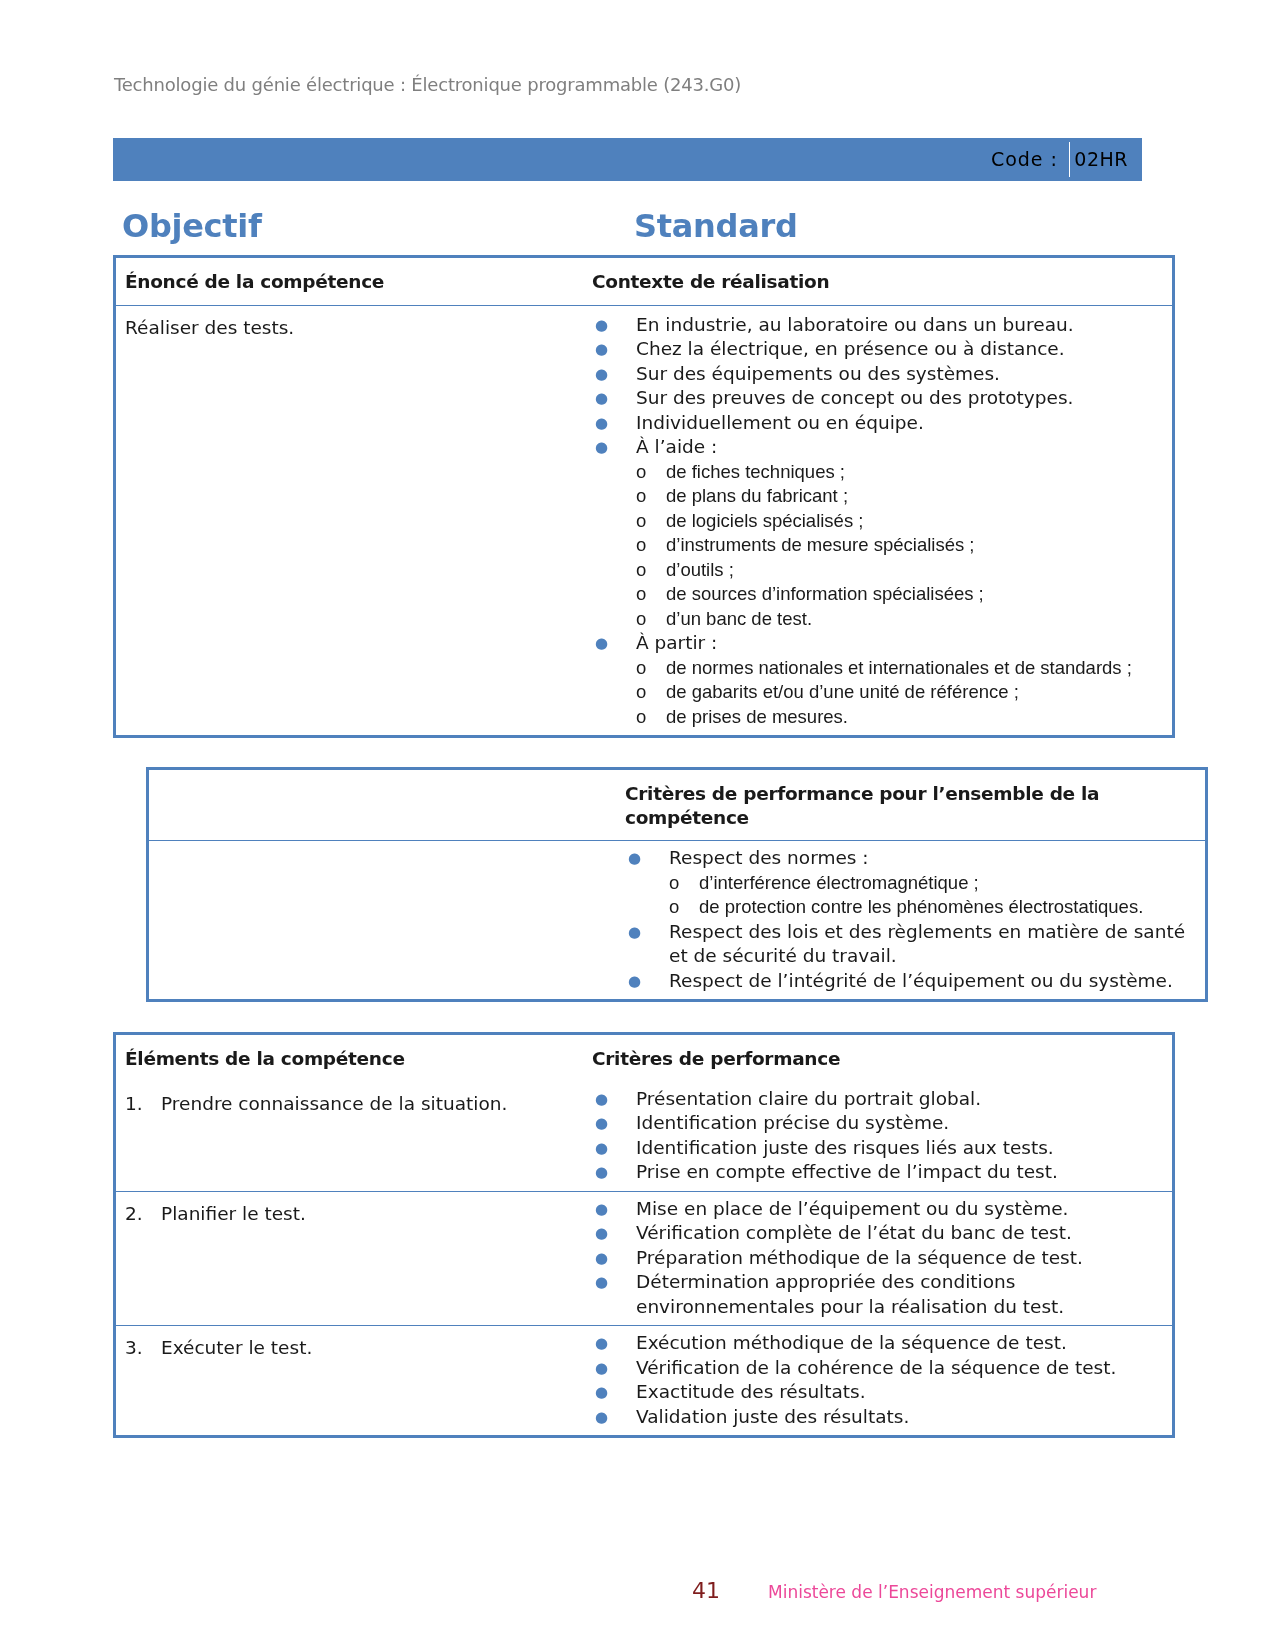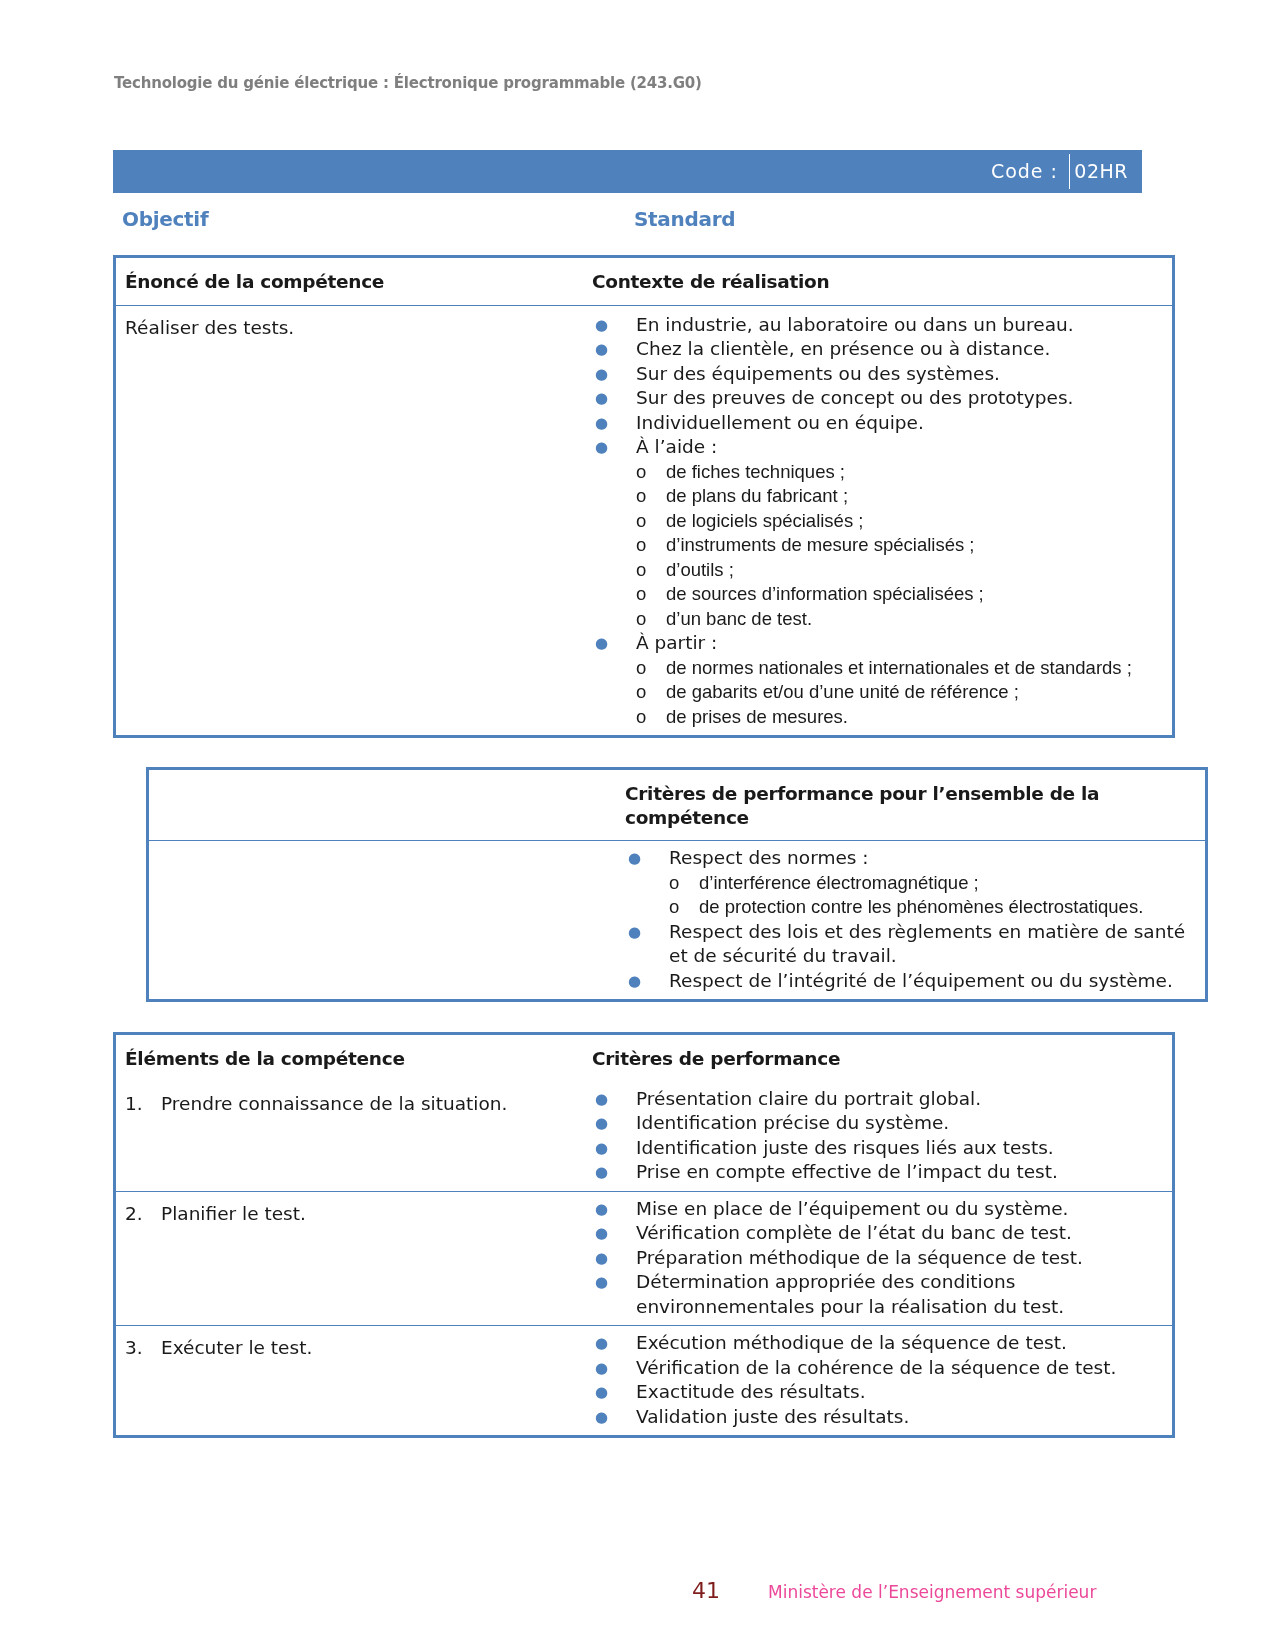--- a/index.html
+++ b/index.html
@@ -1,25 +1,25 @@
 <!DOCTYPE html>
 <html><head>
 <meta charset="utf-8">
 <style>
   html, body { margin: 0; padding: 0; background: #ffffff; }
   body { width: 1275px; height: 1650px; position: relative; overflow: hidden;
          font-family: "DejaVu Sans", sans-serif; color: #1a1a1a; }
-  .running-header { position: absolute; left: 114px; top: 74px; font-size: 15px; font-weight: bold;
+  .running-header { position: absolute; left: 114px; top: 74px; font-size: 18px; font-weight: normal;
                     color: #7f7f7f; letter-spacing: -0.2px; }
-  .code-bar { position: absolute; left: 113px; top: 150px; width: 1029px; height: 43px; background: #4f81bd;
-              color: #ffffff; font-size: 19px; }
+  .code-bar { position: absolute; left: 113px; top: 138px; width: 1029px; height: 43px; background: #4f81bd;
+              color: #000000; font-size: 19px; }
   .code-bar .code-label { position: absolute; right: 84px; top: 10px; letter-spacing: 1px; }
   .code-bar .sep { position: absolute; right: 72px; top: 4px; width: 1px; height: 35px; background: #ffffff; }
   .code-bar .code-value { position: absolute; right: 14px; top: 10px; letter-spacing: 0.5px; }
-  .heading { position: absolute; top: 207px; font-size: 20px; font-weight: bold; color: #4f81bd; letter-spacing: -0.3px; }
+  .heading { position: absolute; top: 207px; font-size: 32px; font-weight: bold; color: #4f81bd; letter-spacing: -0.3px; }
   .heading.obj { left: 122px; }
   .heading.std { left: 634px; }
 
   .tbl { position: absolute; left: 113px; width: 1062px; border: 3px solid #4f81bd; box-sizing: border-box; }
   .row { display: flex; border-top: 1px solid #4f81bd; }
   .row:first-child { border-top: none; }
   .cell-l { width: 473px; padding: 8px 8px 6px 9px; box-sizing: border-box; font-size: 18.5px; line-height: 24px; }
   .cell-r { flex: 1; padding: 15px 8px 6px 3px; box-sizing: border-box; font-size: 18.5px; line-height: 24.5px; }
   .hdr .cell-l, .hdr .cell-r { font-weight: bold; font-size: 18.5px; padding-top: 12px; padding-bottom: 10px; letter-spacing: -0.3px; }
   ul.bul { list-style: none; margin: 0; padding: 0; }
@@ -50,21 +50,21 @@
 <div class="tbl" id="t1" style="top:255px;">
   <div class="row hdr">
     <div class="cell-l">Énoncé de la compétence</div>
     <div class="cell-r">Contexte de réalisation</div>
   </div>
   <div class="row">
     <div class="cell-l" style="padding-top:10px;">Réaliser des tests.</div>
     <div class="cell-r" style="padding-top:7px;">
       <ul class="bul" id="ctx-list">
           <li><span class="dot">●</span><span>En industrie, au laboratoire ou dans un bureau.</span></li>
-          <li><span class="dot">●</span><span>Chez la clientèle, en présence ou à distance.</span></li>
+          <li><span class="dot">●</span><span>Chez la électrique, en présence ou à distance.</span></li>
           <li><span class="dot">●</span><span>Sur des équipements ou des systèmes.</span></li>
           <li><span class="dot">●</span><span>Sur des preuves de concept ou des prototypes.</span></li>
           <li><span class="dot">●</span><span>Individuellement ou en équipe.</span></li>
           <li><span class="dot">●</span><span>À l’aide :</span><ul class="sub" style="margin-left: 0px;">
               <li><span class="o">o</span><span>de fiches techniques ;</span></li>
               <li><span class="o">o</span><span>de plans du fabricant ;</span></li>
               <li><span class="o">o</span><span>de logiciels spécialisés ;</span></li>
               <li><span class="o">o</span><span>d’instruments de mesure spécialisés ;</span></li>
               <li><span class="o">o</span><span>d’outils ;</span></li>
               <li><span class="o">o</span><span>de sources d’information spécialisées ;</span></li>

